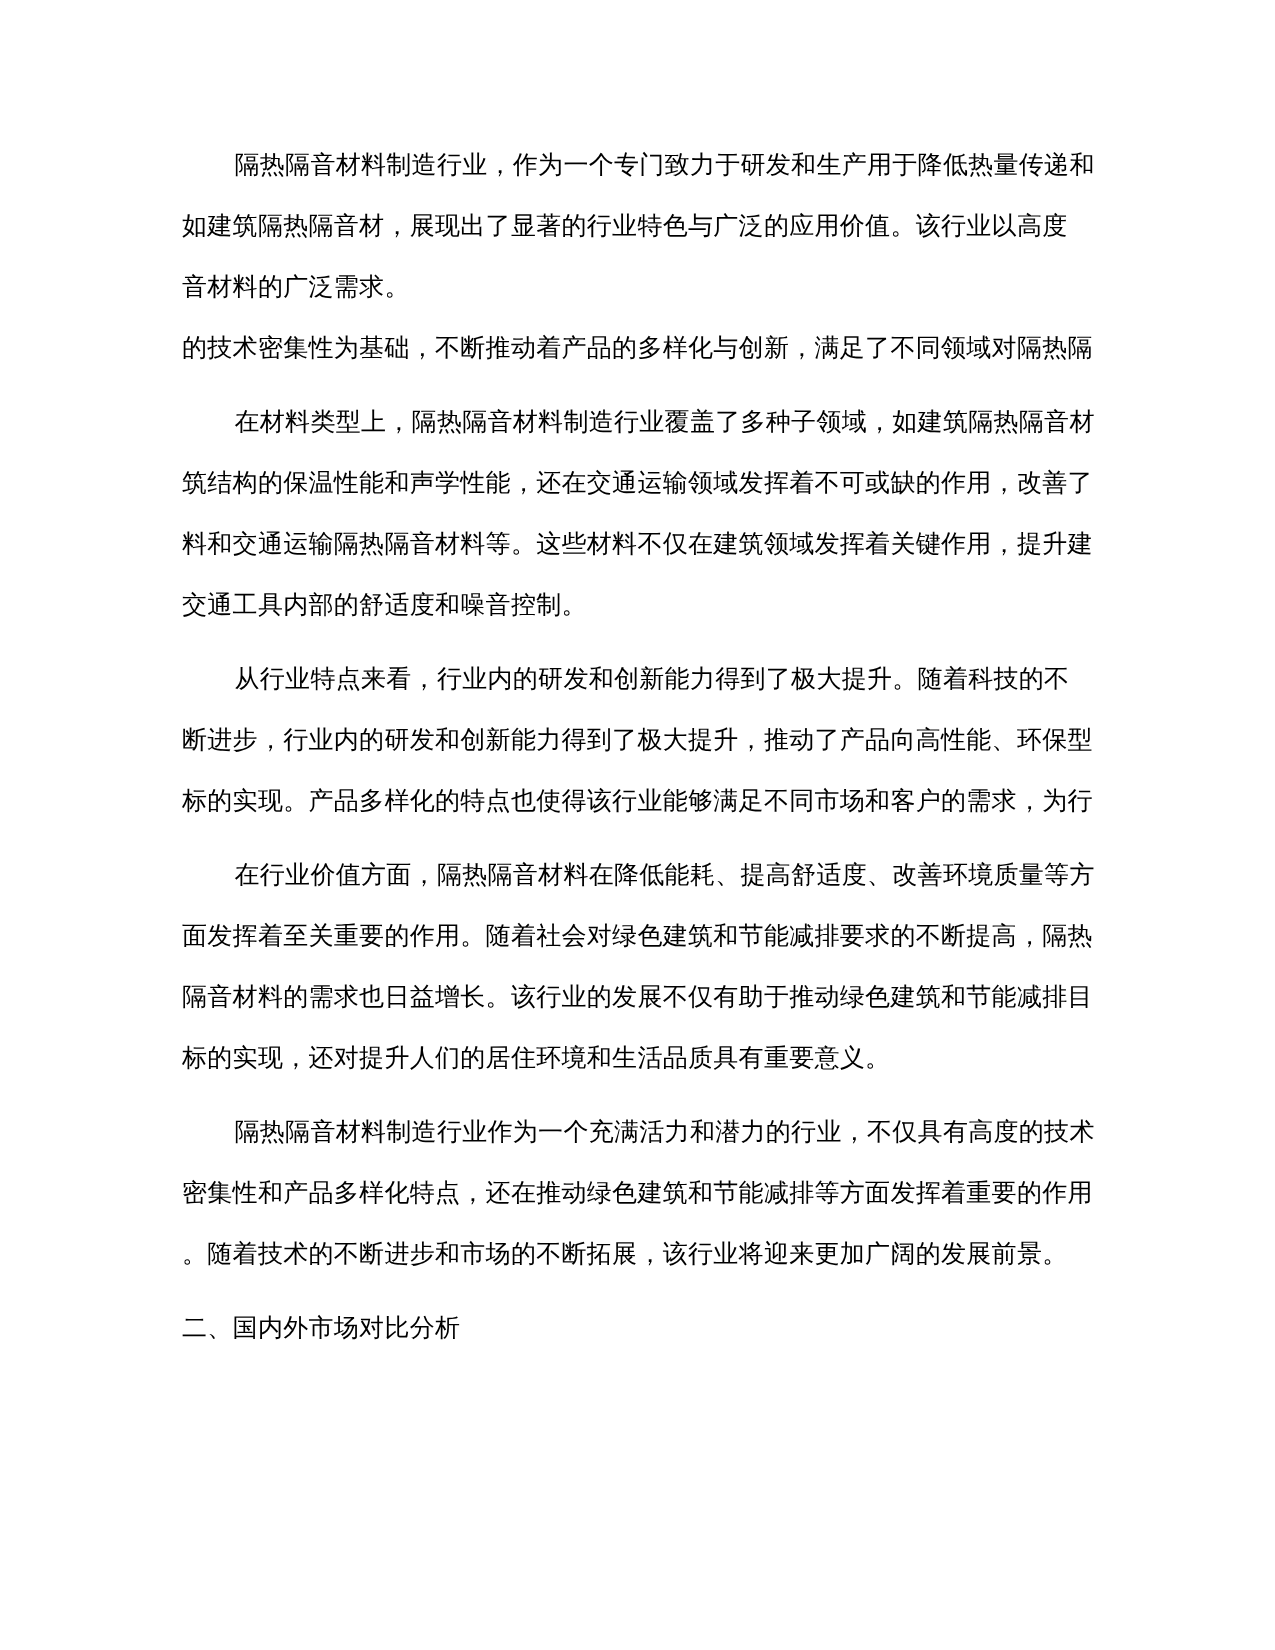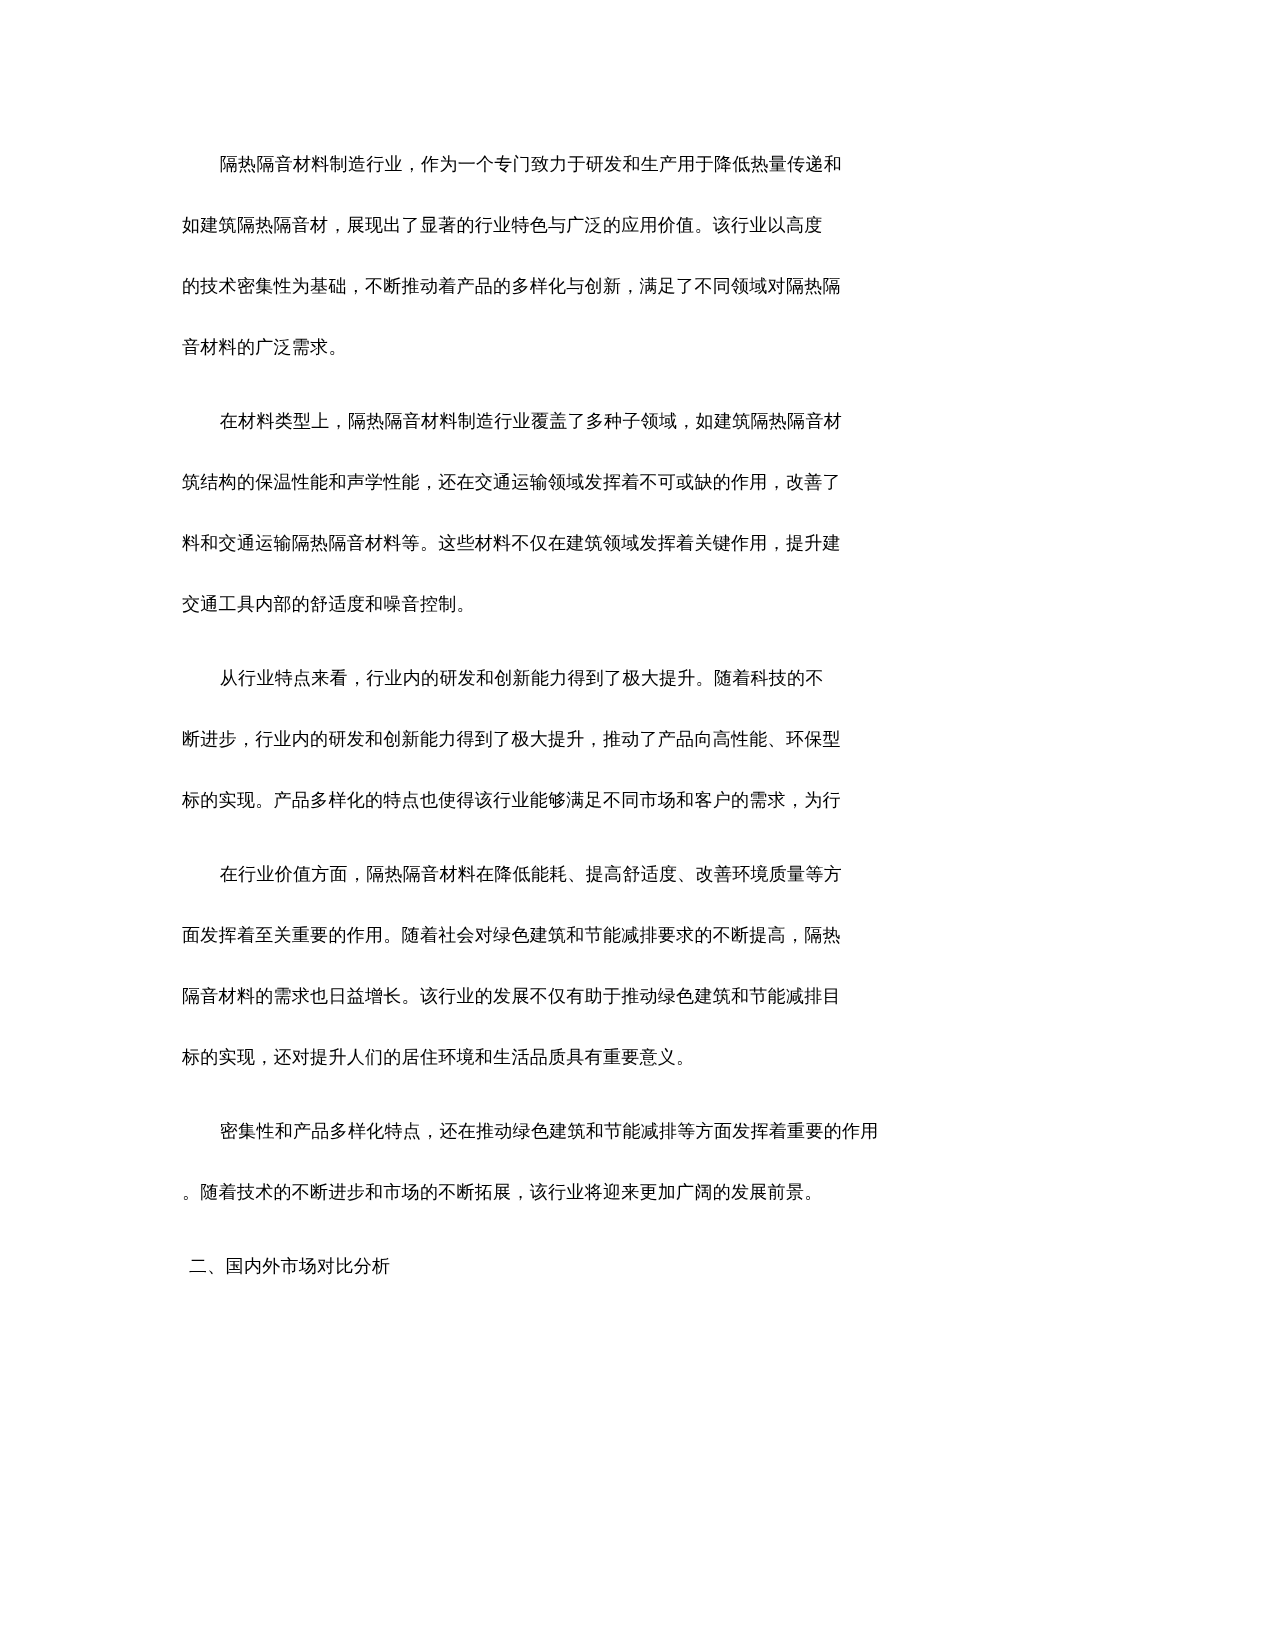--- a/index.html
+++ b/index.html
@@ -23,45 +23,44 @@
     overflow: hidden;
   }
   .doc-body {
     width: 913px;
   }
   .para {
     margin: 0 0 13px 0;
     padding: 0;
   }
   .line {
-    font-size: 18px;
+    font-size: 25px;
     height: 61px;
     line-height: 61px;
     white-space: nowrap;
     letter-spacing: 0.3px;
   }
   .para.body .line:first-child {
     text-indent: 2.1em;
   }
   .para.heading .line {
     text-indent: 0;
-    margin-left: 7px;
   }
 </style>
 </head>
 <body>
 
 <div class="page">
   <div class="doc-body">
 
     <div class="para body">
       <div class="line">隔热隔音材料制造行业，作为一个专门致力于研发和生产用于降低热量传递和</div>
       <div class="line">如建筑隔热隔音材，展现出了显著的行业特色与广泛的应用价值。该行业以高度</div>
+      <div class="line">音材料的广泛需求。</div>
       <div class="line">的技术密集性为基础，不断推动着产品的多样化与创新，满足了不同领域对隔热隔</div>
-      <div class="line">音材料的广泛需求。</div>
     </div>
 
     <div class="para body">
       <div class="line">在材料类型上，隔热隔音材料制造行业覆盖了多种子领域，如建筑隔热隔音材</div>
       <div class="line">筑结构的保温性能和声学性能，还在交通运输领域发挥着不可或缺的作用，改善了</div>
       <div class="line">料和交通运输隔热隔音材料等。这些材料不仅在建筑领域发挥着关键作用，提升建</div>
       <div class="line">交通工具内部的舒适度和噪音控制。</div>
     </div>
 
     <div class="para body">
@@ -71,20 +70,21 @@
     </div>
 
     <div class="para body">
       <div class="line">在行业价值方面，隔热隔音材料在降低能耗、提高舒适度、改善环境质量等方</div>
       <div class="line">面发挥着至关重要的作用。随着社会对绿色建筑和节能减排要求的不断提高，隔热</div>
       <div class="line">隔音材料的需求也日益增长。该行业的发展不仅有助于推动绿色建筑和节能减排目</div>
       <div class="line">标的实现，还对提升人们的居住环境和生活品质具有重要意义。</div>
     </div>
 
     <div class="para body">
+      <div class="line">隔热隔音材料制造行业作为一个充满活力和潜力的行业，不仅具有高度的技术</div>
       <div class="line">密集性和产品多样化特点，还在推动绿色建筑和节能减排等方面发挥着重要的作用</div>
       <div class="line">。随着技术的不断进步和市场的不断拓展，该行业将迎来更加广阔的发展前景。</div>
     </div>
 
     <div class="para heading">
       <div class="line">二、国内外市场对比分析</div>
     </div>
 
   </div>
 </div>

